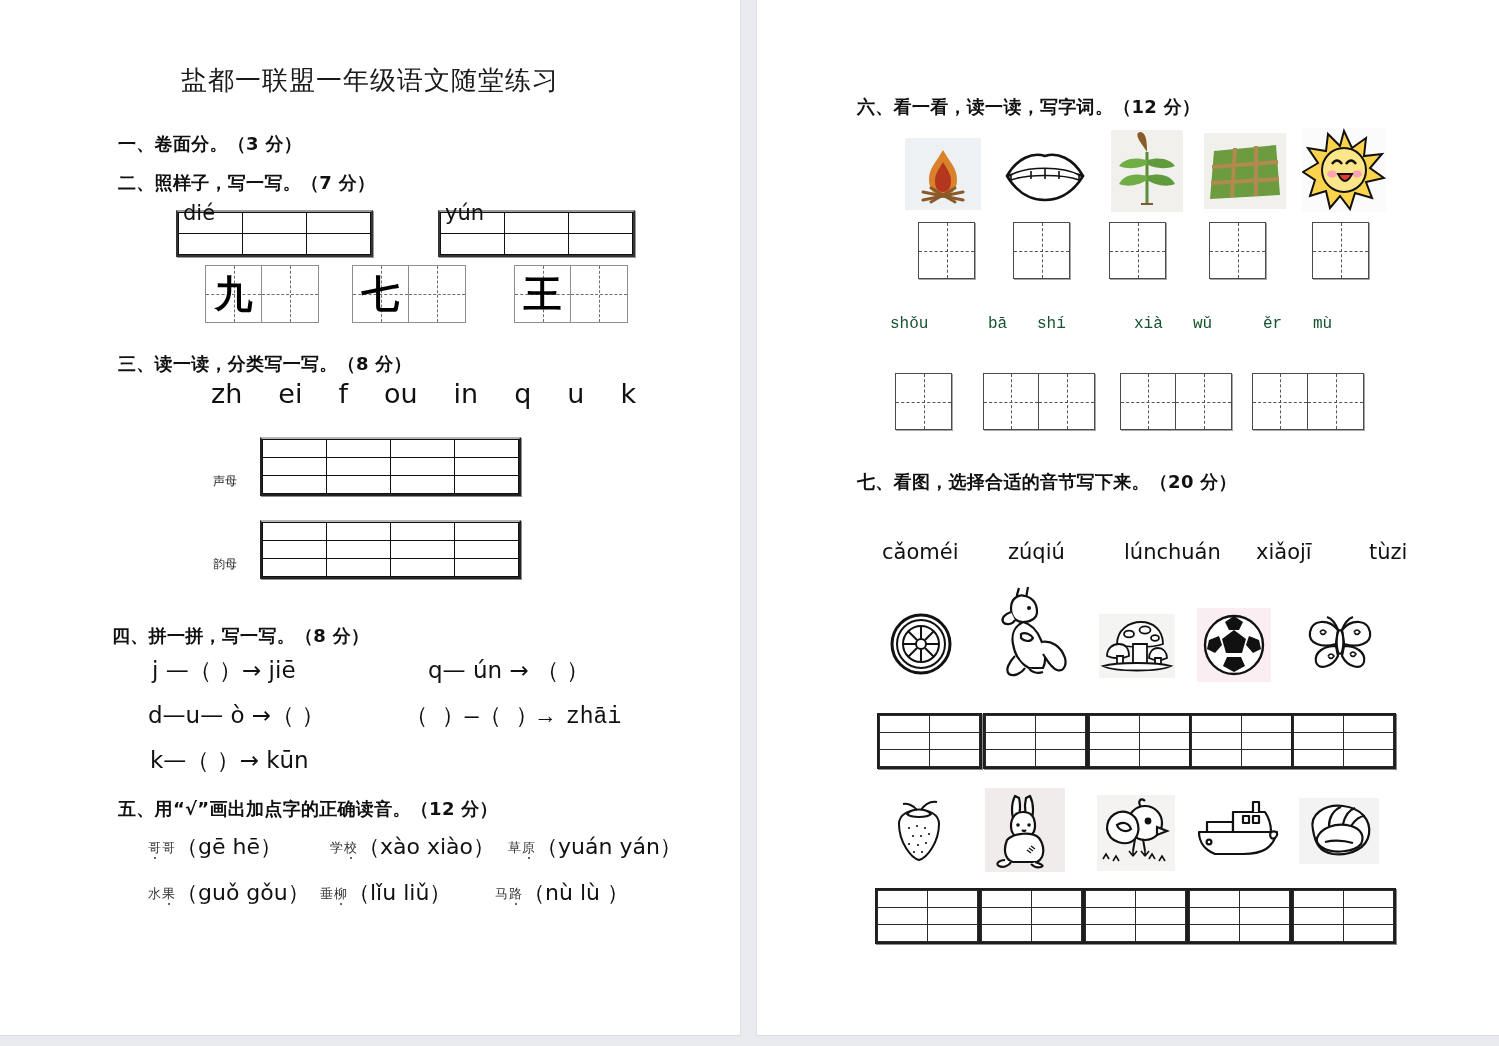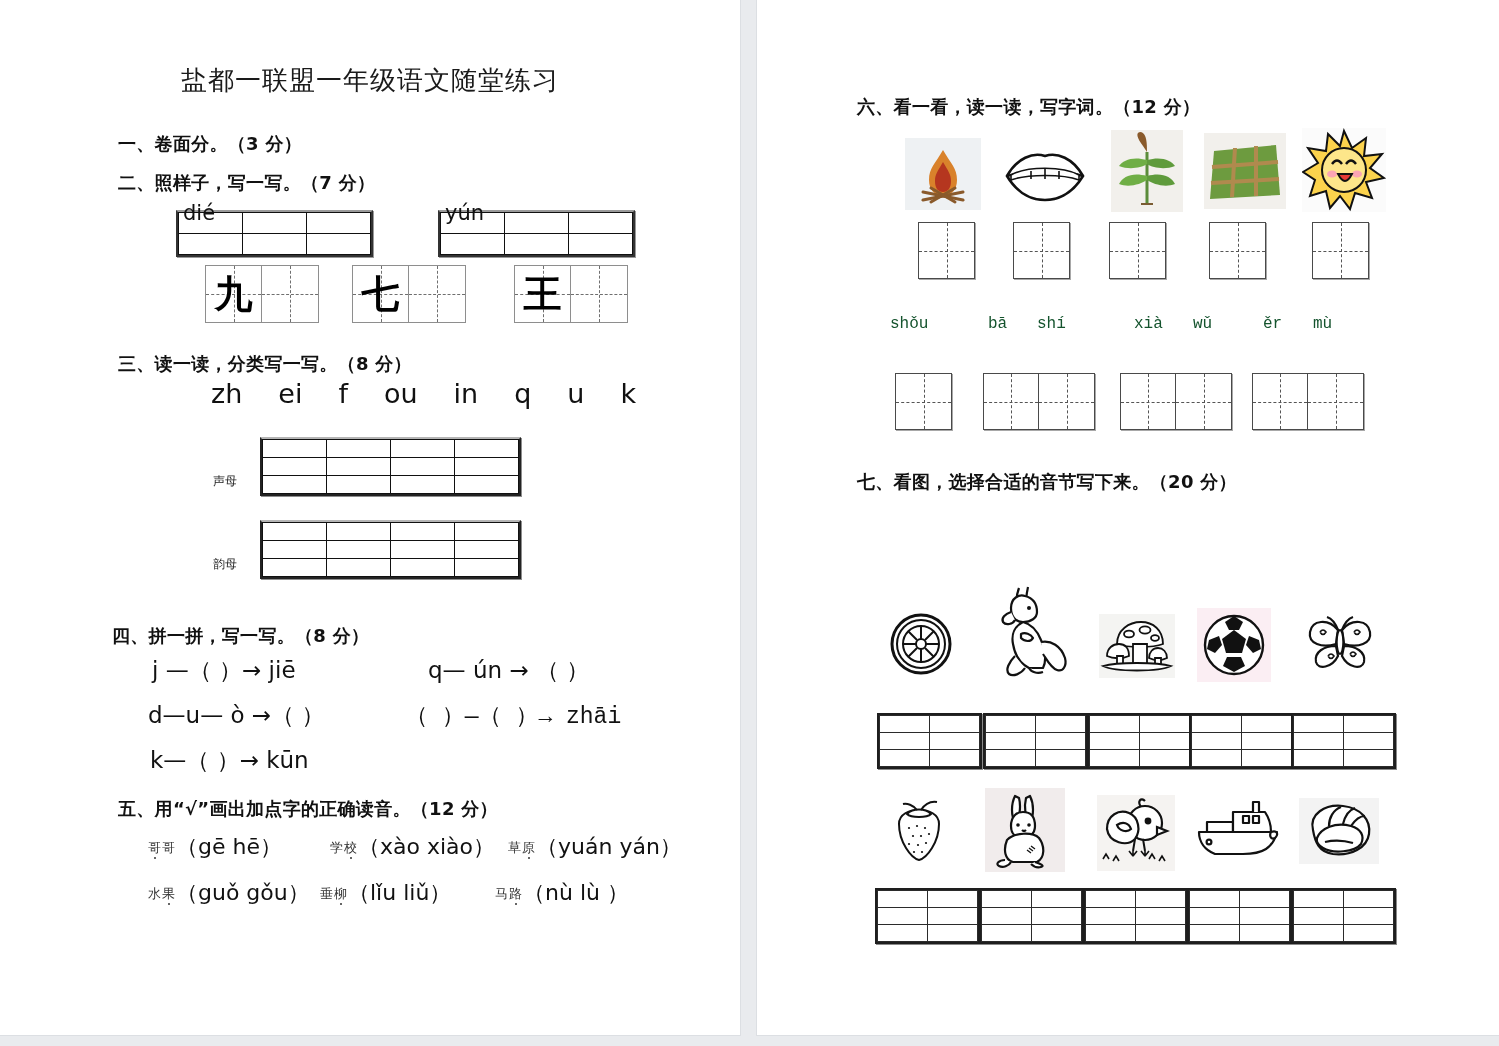--- a/index.html
+++ b/index.html
@@ -483,20 +483,23 @@
       <div class="abs" style="left:495px;top:373px;">
         <div class="sqgrid"><div class="row">
               <div class="sq"></div>
               <div class="sq"></div>
             </div></div>
       </div>
 
       <div class="qhead abs" style="left:100px;top:470px;">七、看图，选择合适的音节写下来。（20 分）</div>
 
 
+      <div class="pyrow abs" style="left:125px;top:540px;">
+        <span style="width:126px">cǎoméi</span><span style="width:116px">zúqiú</span><span style="width:132px">lúnchuán</span><span style="width:113px">xiǎojī</span><span>tùzi</span>
+      </div>
 
       <svg class="pic" style="left:132px;top:612px;" width="64" height="64" viewBox="0 0 64 64">
         <circle cx="32" cy="32" r="29" fill="none" stroke="#111" stroke-width="3"></circle>
         <circle cx="32" cy="32" r="24" fill="none" stroke="#111" stroke-width="2"></circle>
         <circle cx="32" cy="32" r="18" fill="none" stroke="#111" stroke-width="2"></circle>
         <circle cx="32" cy="32" r="5" fill="none" stroke="#111" stroke-width="2"></circle>
         <g stroke="#111" stroke-width="2">
           <line x1="32" y1="14" x2="32" y2="27"></line>
             <line x1="32" y1="37" x2="32" y2="50"></line>
           <line x1="14" y1="32" x2="27" y2="32"></line>

